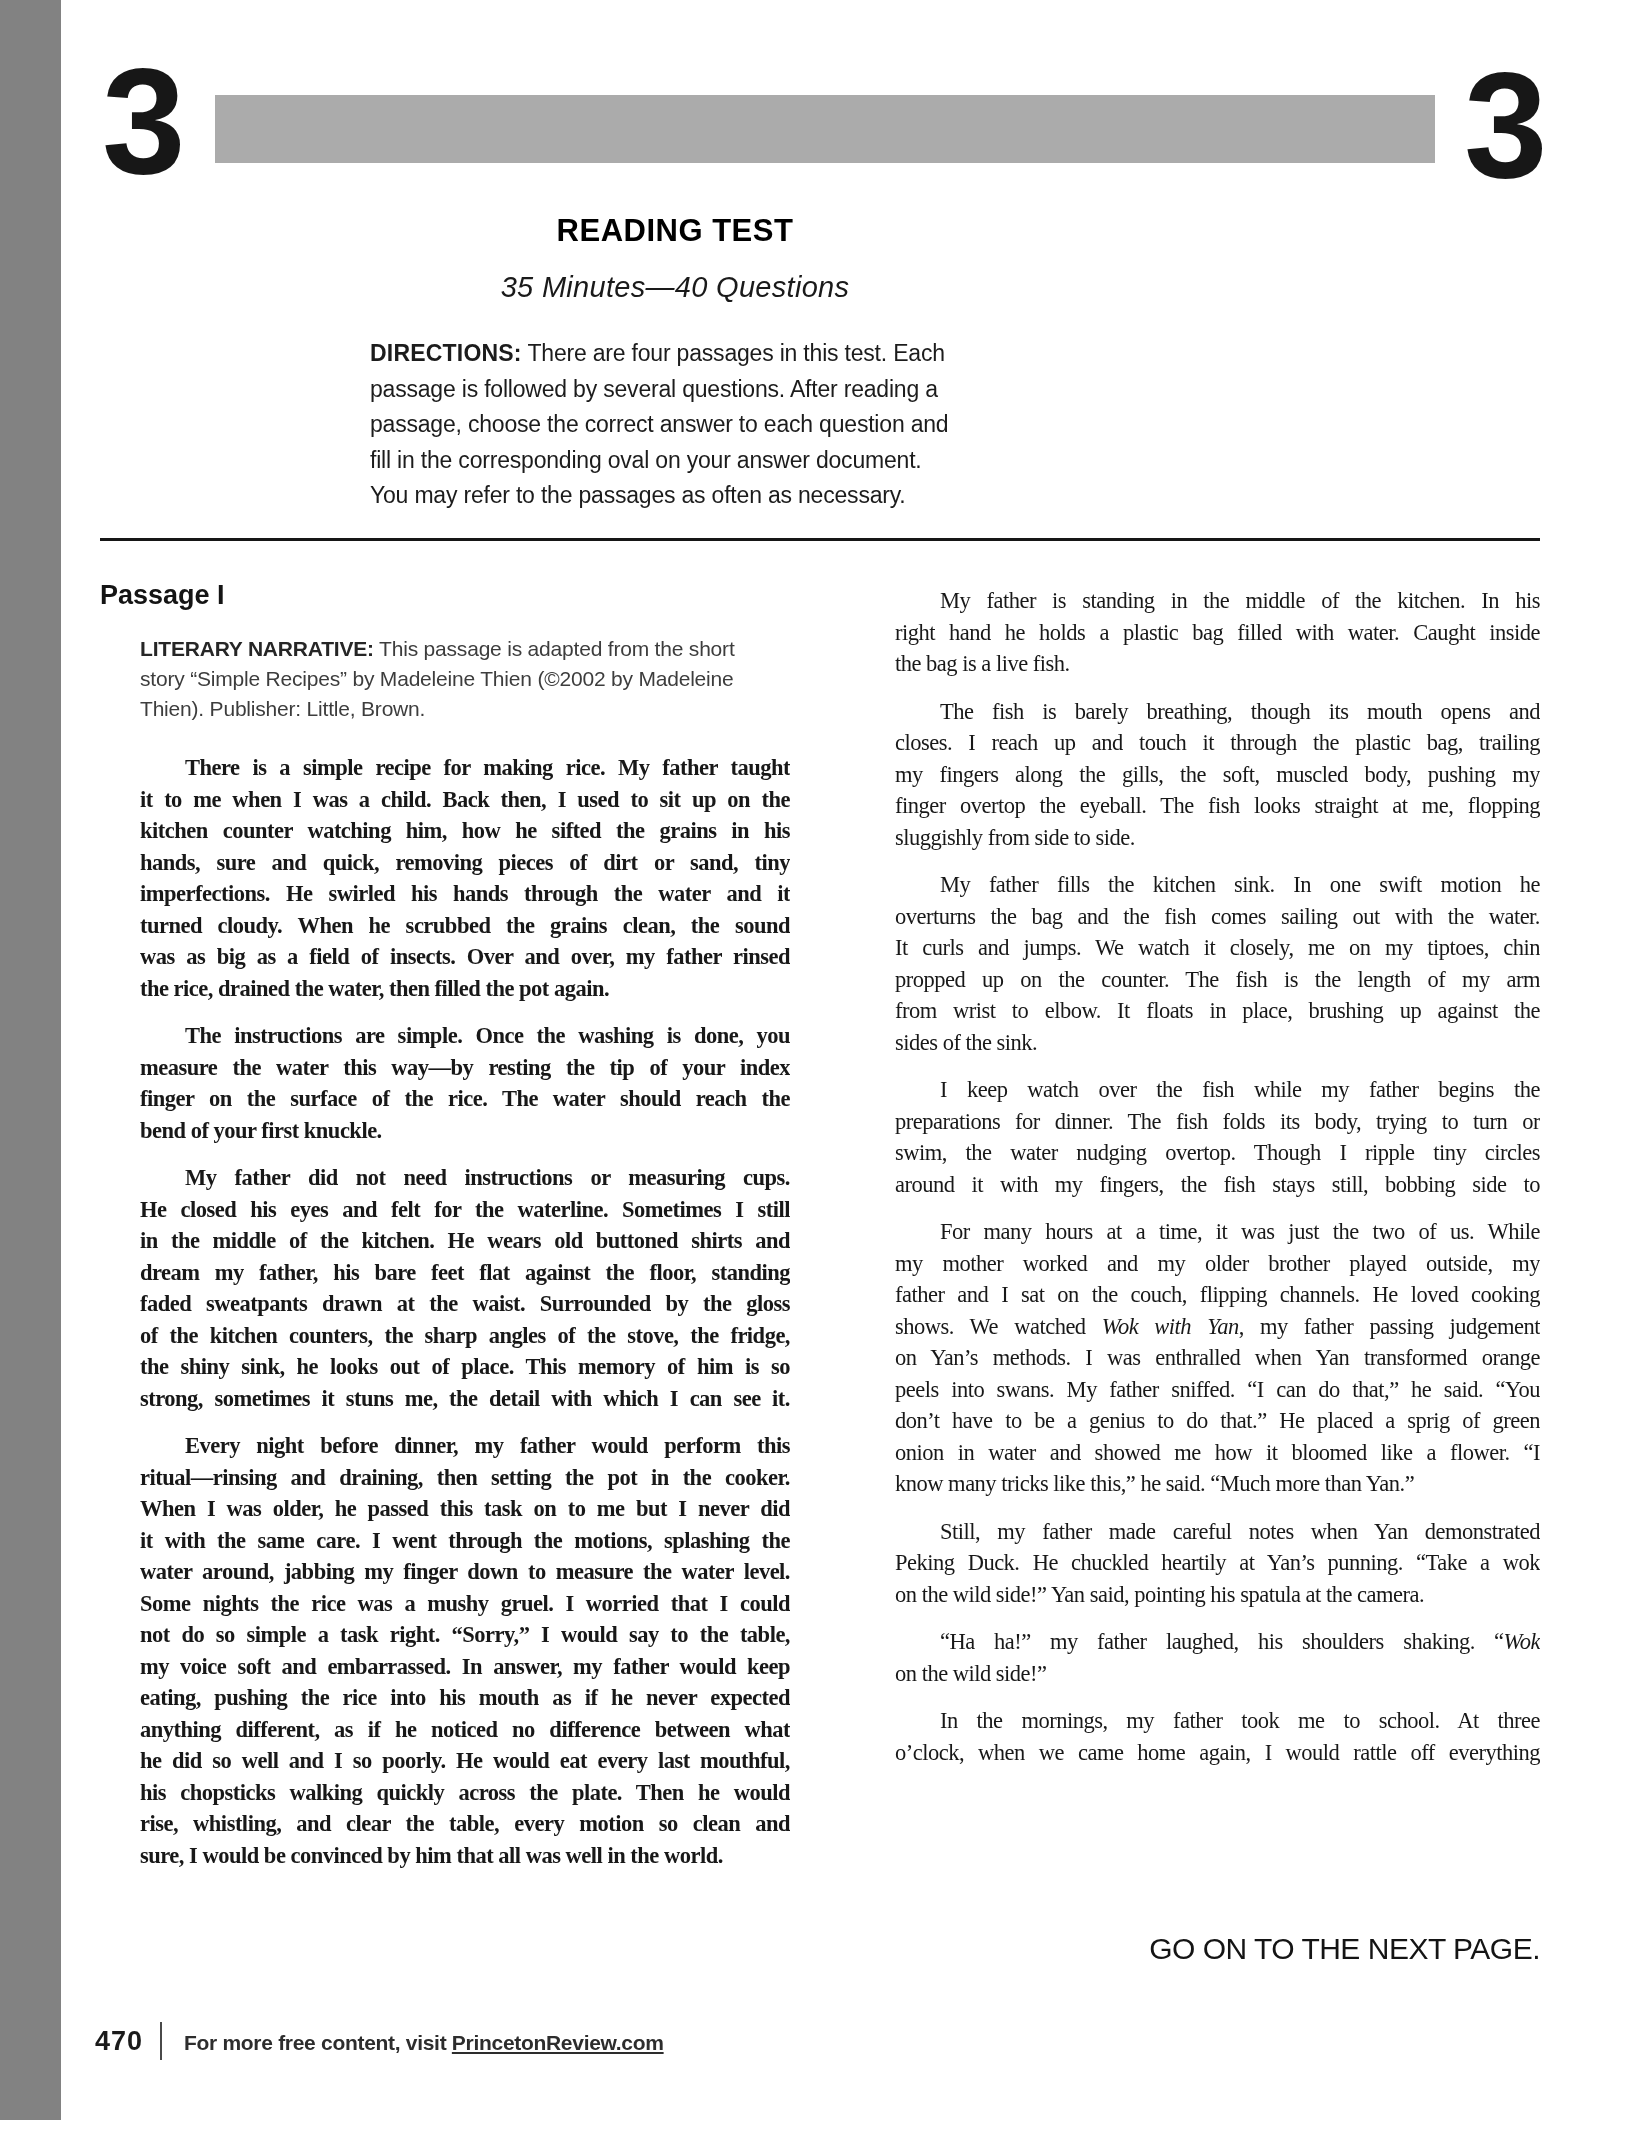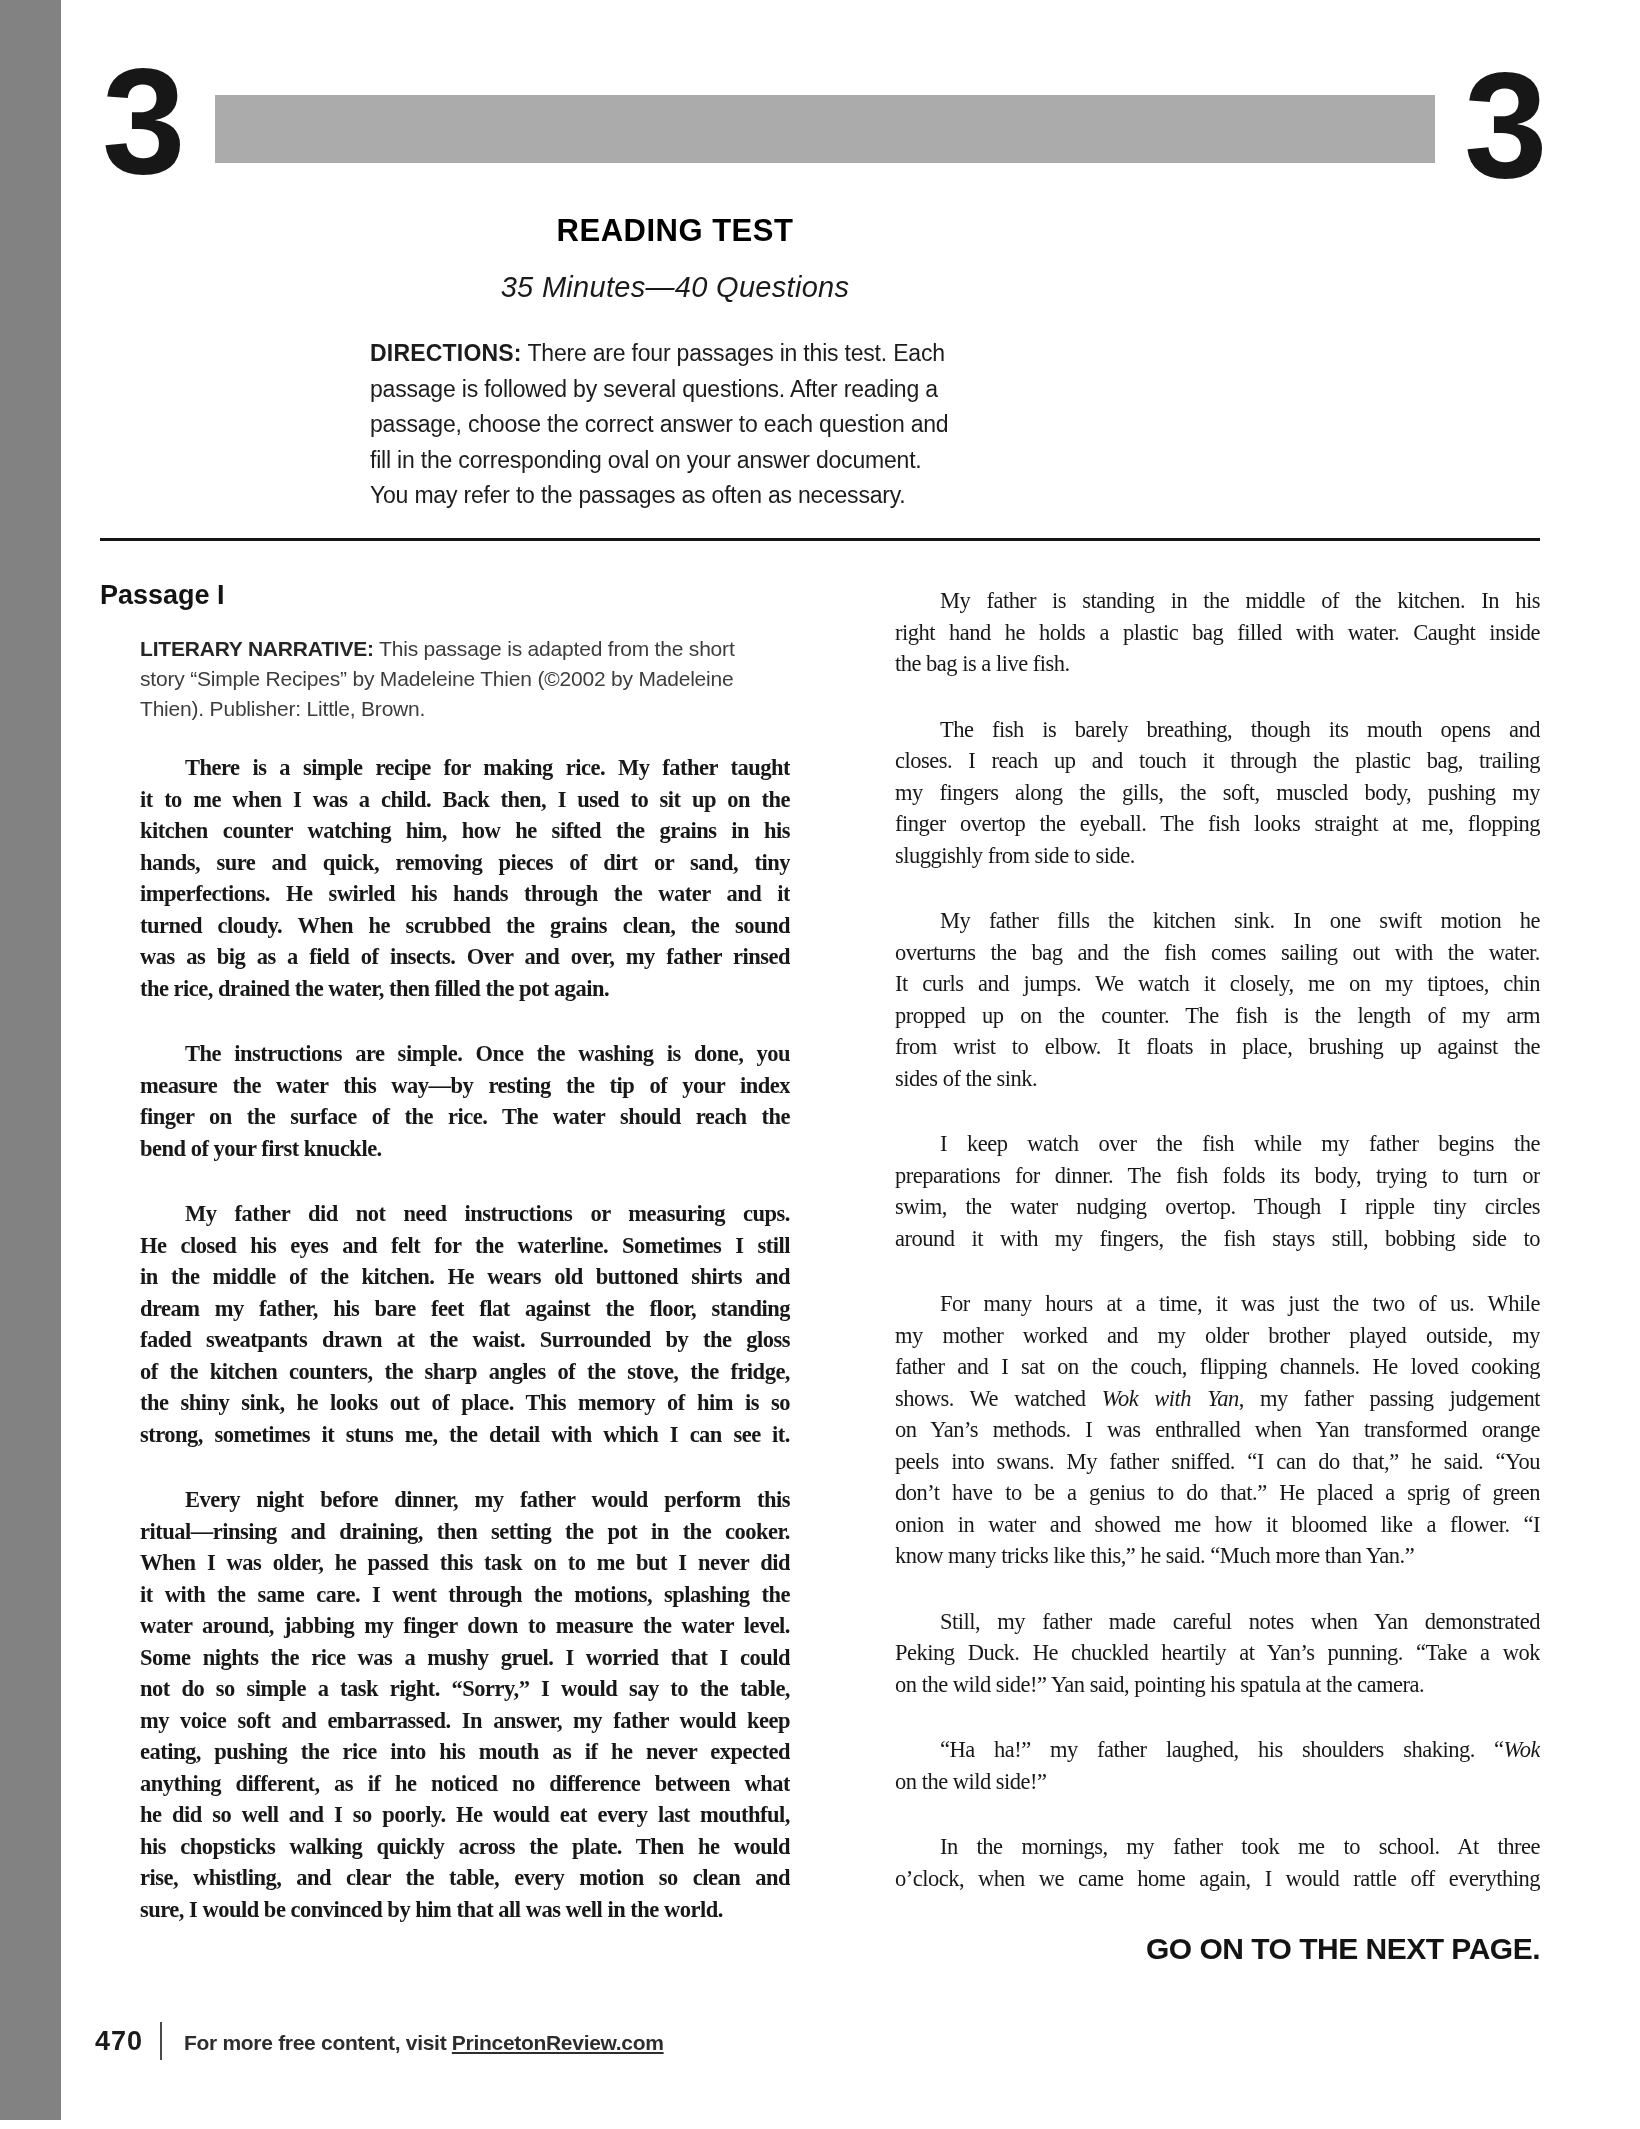--- a/index.html
+++ b/index.html
@@ -29,24 +29,24 @@
   .intro{left:140px;top:634px;width:660px;font-size:21px;line-height:30px;letter-spacing:-0.2px;color:#3d3d3d;}
   .intro b{color:#262626;}
   
   .col{width:650px;font-family:"Liberation Serif",serif;font-size:22.5px;letter-spacing:-0.5px;color:#181818;}
   .col-left{left:140px;top:752px;font-weight:bold;}
   .col-right{left:895px;top:585px;width:645px;}
   .pline{position:relative;height:31.5px;line-height:31.5px;overflow:hidden;}
   .pline.j{text-align:justify;}
   .pline.j::after{content:"";display:inline-block;width:100%;height:0;}
   .pline.ind{text-indent:45px;}
-  .pline.gap{margin-top:34px;}
+  .pline.gap{margin-top:16px;}
   .pline em{font-style:italic;}
   
-  .go-on{left:895px;top:1932px;width:645px;text-align:right;font-size:30px;font-weight:bold;letter-spacing:-0.5px;color:#141414;}
+  .go-on{left:895px;top:1932px;width:645px;text-align:right;font-size:30px;font-weight:normal;letter-spacing:-0.5px;color:#141414;}
   .footer-pagenum{left:95px;top:2026px;font-size:27px;font-weight:bold;color:#1a1a1a;letter-spacing:1px;}
   .footer-sep{left:160px;top:2022px;width:2px;height:38px;background:#4a4a4a;}
   .footer-text{left:184px;top:2031px;font-size:21px;letter-spacing:-0.3px;color:#2d2d2d;font-weight:bold;}
   .footer-text a{color:#2d2d2d;text-decoration:underline;cursor:pointer;}
 </style>
 </head>
 <body>
 
 <div class="abs side-strip"></div>
 

